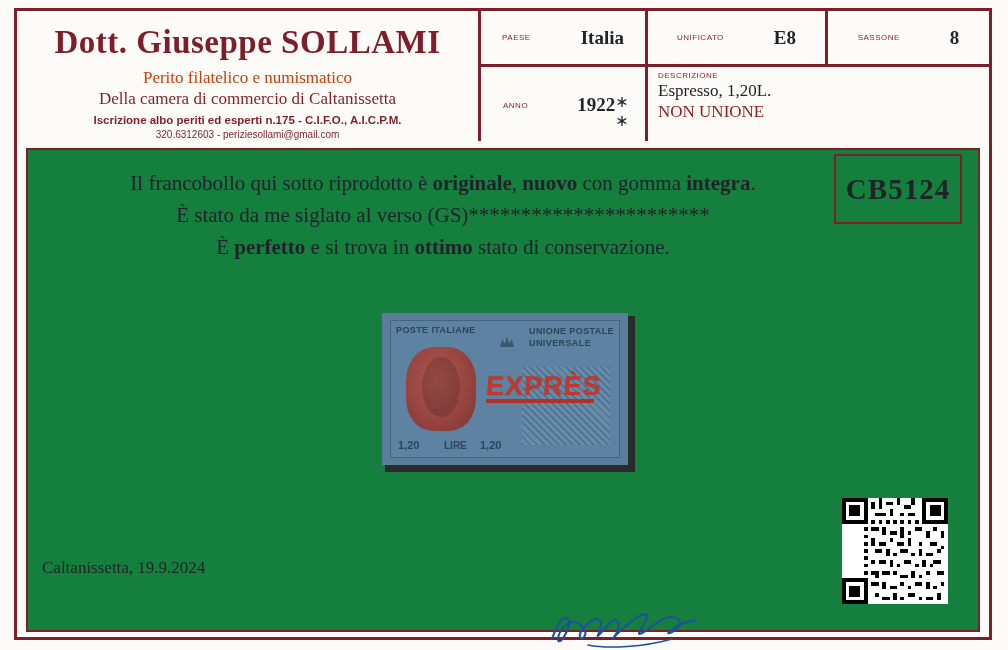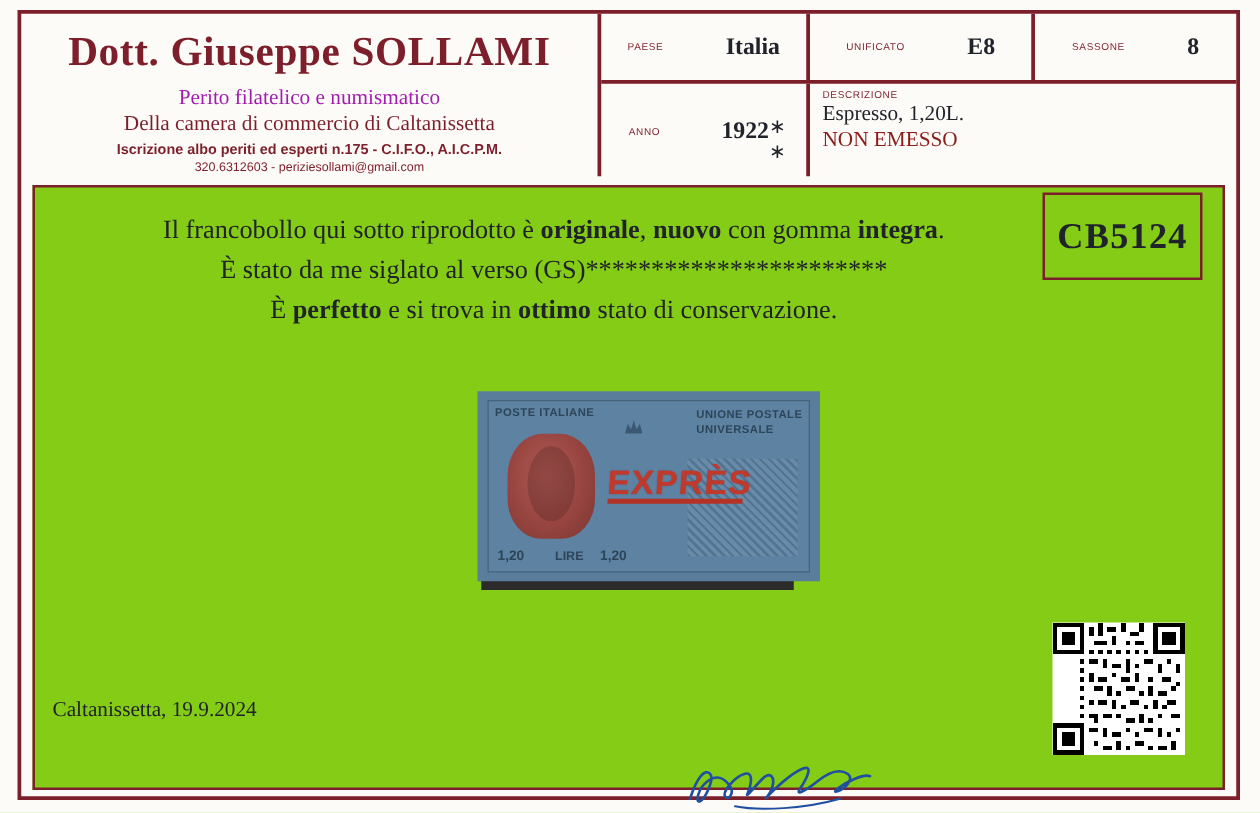--- a/index.html
+++ b/index.html
@@ -51,21 +51,21 @@
   .expert-name {
     font-family: "Liberation Serif", serif;
     font-weight: bold;
     font-size: 33px;
     color: #7c1f2b;
     letter-spacing: 0.5px;
     line-height: 1.05;
   }
   .expert-sub1 {
     font-size: 17px;
-    color: #a21caf;
+    color: #c2410c;
     margin-top: 7px;
     line-height: 1.25;
   }
   .expert-sub2 {
     font-size: 17px;
     color: #7c1f2b;
     line-height: 1.25;
   }
   .expert-sub3 {
     font-family: "Liberation Sans", sans-serif;
@@ -178,21 +178,21 @@
 
   
   .body-frame {
     position: absolute;
     left: 26px;
     top: 148px;
     width: 954px;
     height: 484px;
     border: 2px solid #7c1f2b;
     box-sizing: border-box;
-    background: #84cc16;
+    background: #15803d;
   }
   .statement {
     position: absolute;
     left: 0;
     top: 18px;
     width: 830px;
     text-align: center;
     font-size: 21px;
     color: #20232a;
     line-height: 1.52;
@@ -244,21 +244,20 @@
     background: #2b2b2b;
   }
   .stamp {
     position: absolute;
     left: 0;
     top: 0;
     width: 246px;
     height: 152px;
     background: #5a7d9c;
     overflow: hidden;
-    padding-left: 28px;
   }
   .stamp-inner-frame {
     position: absolute;
     left: 8px; top: 7px; right: 8px; bottom: 7px;
     border: 1px solid #45637d;
     background:
       repeating-linear-gradient(90deg, rgba(255,255,255,0.05) 0 2px, rgba(0,0,0,0.04) 2px 4px),
       linear-gradient(180deg, #6286a5 0%, #4f7characters 100%);
     background-color: #5d82a2;
   }
@@ -429,21 +428,21 @@
         <div class="cell cell-anno">
           <div class="anno-row">
             <span class="cell-label">Anno</span>
             <span class="cell-value">1922</span>
           </div>
           <div class="stars">∗ ∗</div>
         </div>
         <div class="cell cell-descrizione">
           <div class="cell-label">Descrizione</div>
           <div class="desc-line">Espresso, 1,20L.</div>
-          <div class="desc-line non-emesso">NON EMESSO</div>
+          <div class="desc-line non-emesso">NON UNIONE</div>
         </div>
       </div>
 
     </div>
   </div>
 
   <div class="body-frame">
 
     <div class="statement">
       <div>

